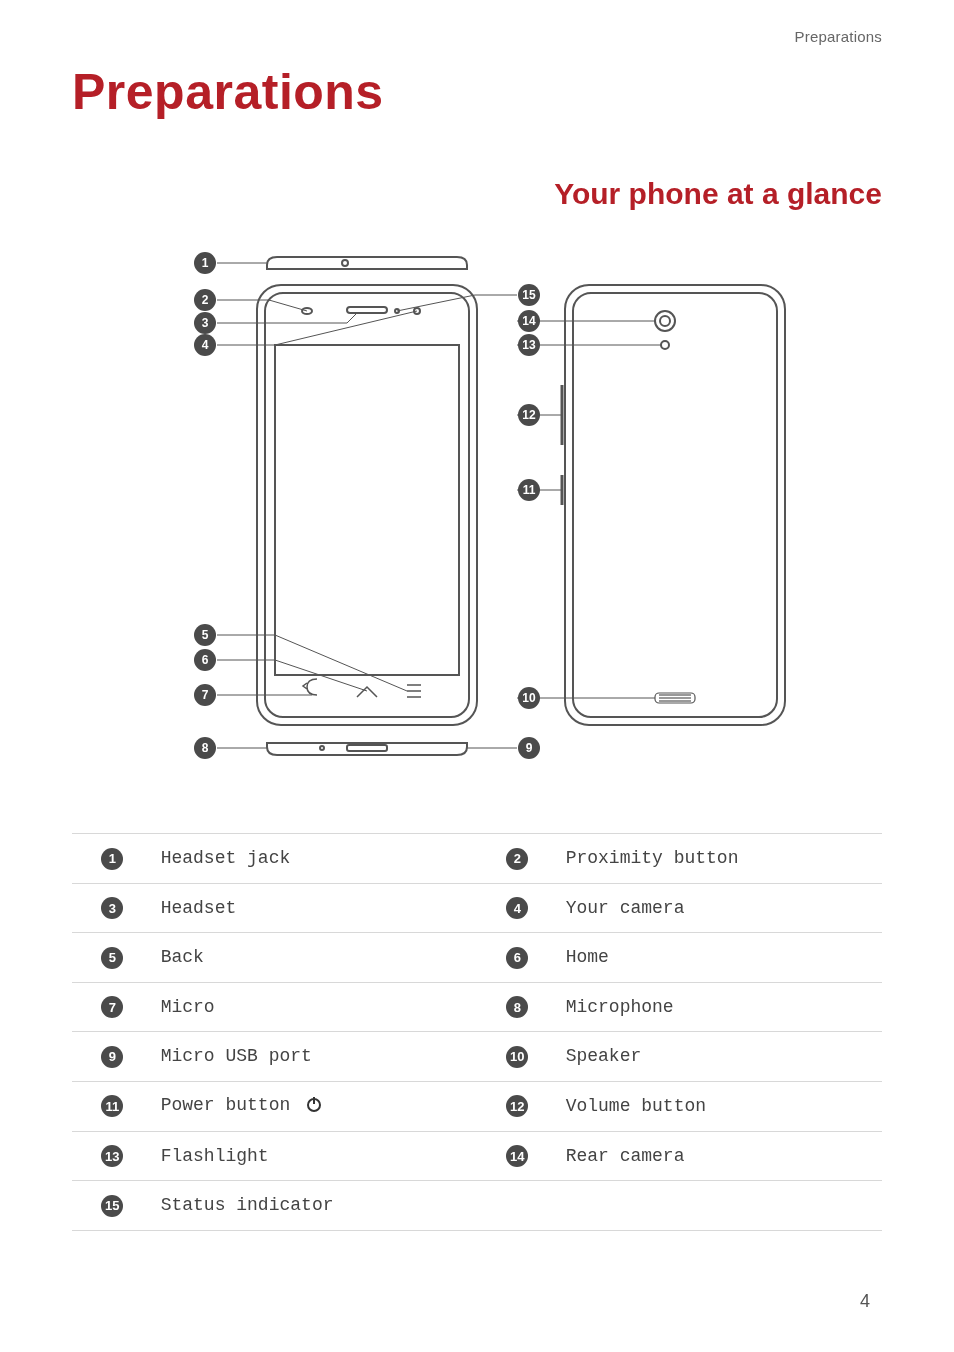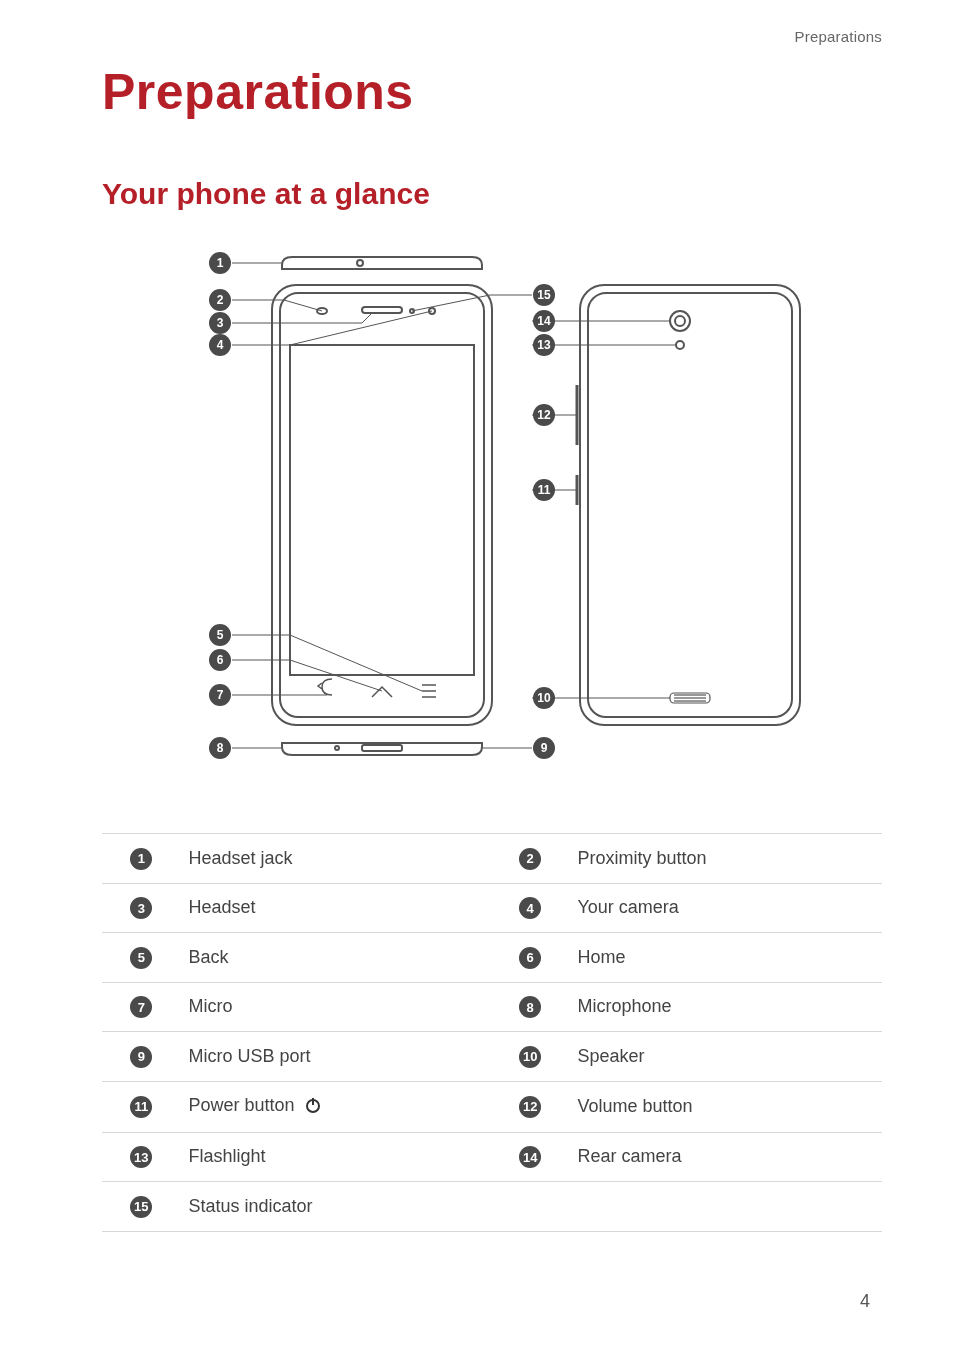--- a/index.html
+++ b/index.html
@@ -8,41 +8,42 @@
     background: #fff;
     font-family: "Segoe UI", "Helvetica Neue", Arial, sans-serif;
     color: #222;
     width: 954px;
   }
   .page {
     position: relative;
     width: 954px;
     height: 1352px;
     box-sizing: border-box;
-    padding: 28px 72px 56px 102px;
+    padding: 28px 72px 56px 72px;
   }
   .breadcrumb {
     text-align: right;
     font-size: 15px;
     color: #666;
     letter-spacing: .2px;
     margin: 0 0 14px 0;
   }
   .h1 {
     color: #b51f27;
     font-size: 50px;
     font-weight: 700;
     margin: 18px 0 56px 0;
     letter-spacing: .5px;
   }
   .h2 {
     color: #b51f27;
     font-size: 30px;
     font-weight: 700;
     margin: 0 0 34px 0;
+    text-align: right;
   }
   .figure-wrap {
     display: flex;
     justify-content: center;
     margin: 0 0 28px 0;
   }
   
   .num {
     display: inline-flex;
     align-items: center;
@@ -65,21 +66,21 @@
   }
   table.legend td {
     border-top: 1px solid #d8d8d8;
     padding: 13px 8px;
     vertical-align: middle;
   }
   table.legend tr:last-child td {
     border-bottom: 1px solid #d8d8d8;
   }
   td.c-num { width: 68px; text-align: center; }
-  td.c-lab { width: 324px; }
+  td.c-lab { width: 324px; font-family: Liberation Mono, monospace; }
   .pbtn-icon {
     display: inline-block;
     vertical-align: -3px;
     margin-left: 4px;
   }
   .page-no {
     position: absolute;
     bottom: 40px;
     right: 84px;
     font-size: 18px;

